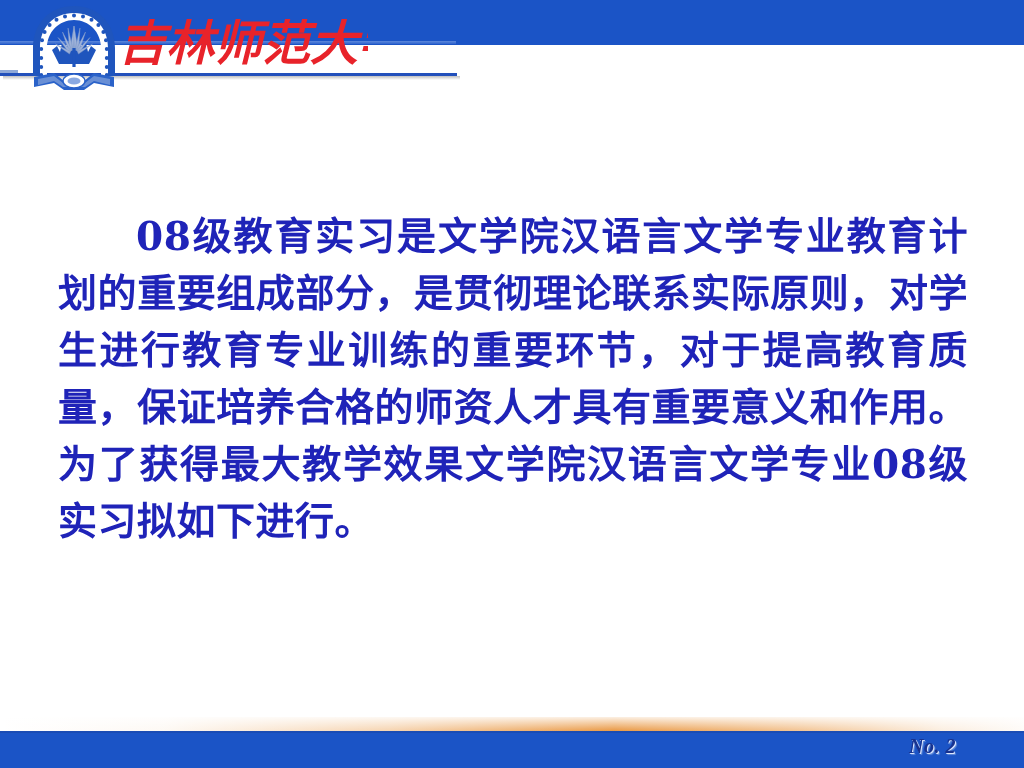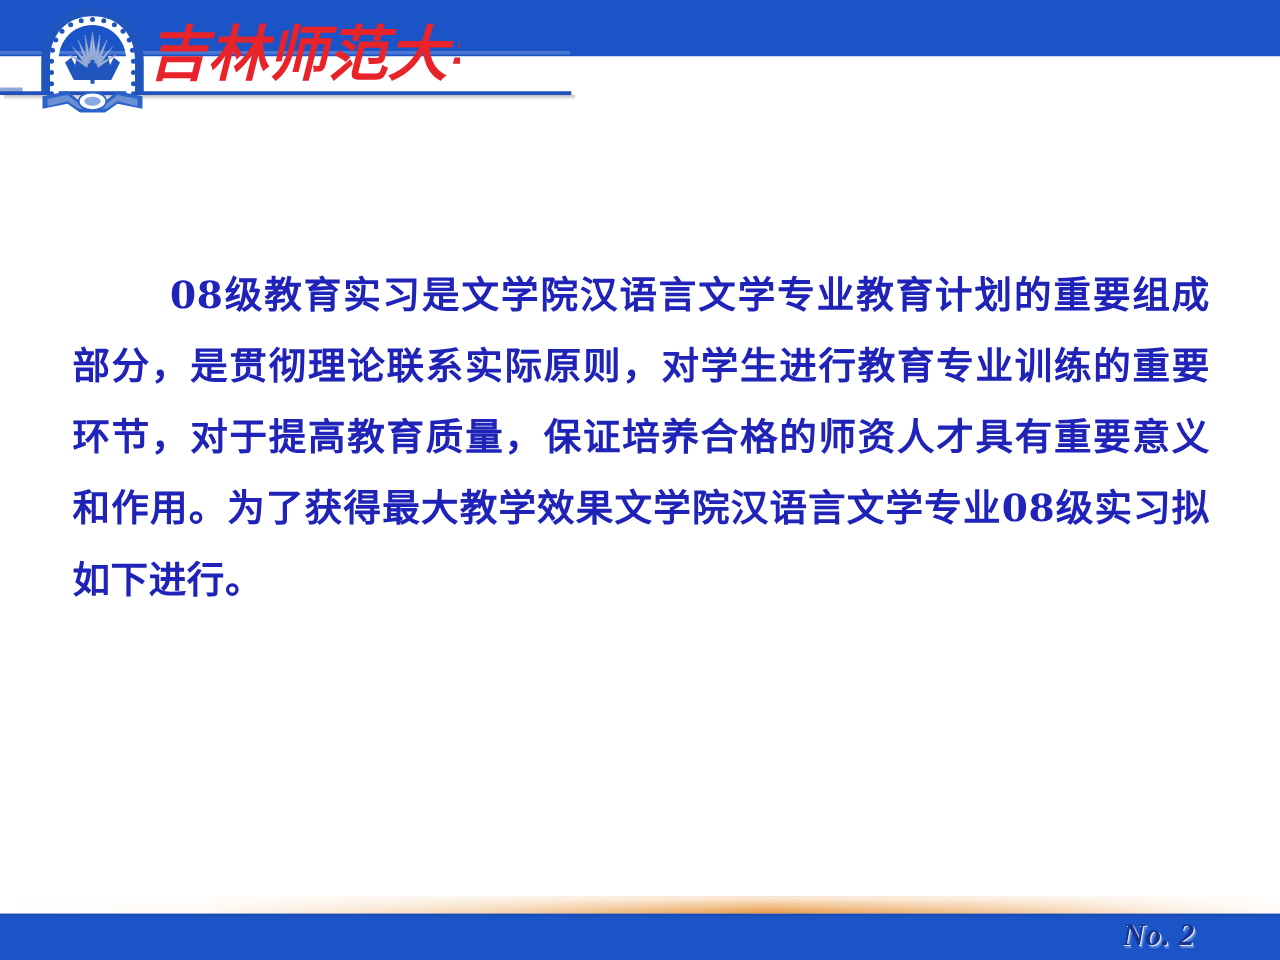--- a/index.html
+++ b/index.html
@@ -102,21 +102,21 @@
   }
 
   
   .body-text {
     position: absolute;
     left: 58px;
     top: 208px;
     width: 910px;
     color: #1f23b8;
     font-family: "DejaVu Serif", "Liberation Serif", serif;
-    font-size: 30px;
+    font-size: 39px;
     font-weight: 600;
     line-height: 57px;
     letter-spacing: 0.5px;
     text-align: justify;
     text-justify: inter-character;
     text-indent: 78px;
     white-space: normal;
   }
 
   
@@ -161,21 +161,21 @@
     left: 0; top: 14px;
     width: 1024px;
     height: 2px;
     background: #1a4cb4;
   }
   .page-number {
     position: absolute;
     right: 68px;
     top: 18px;
     font-family: "Liberation Serif", "DejaVu Serif", serif;
-    font-size: 25px;
+    font-size: 20px;
     font-weight: bold;
     font-style: italic;
     color: #17328f;
     text-shadow:
       1px 1px 0 rgba(225,235,255,0.95),
       2px 2px 1px rgba(160,190,235,0.55);
     letter-spacing: 0.5px;
   }
 </style>
 </head>

